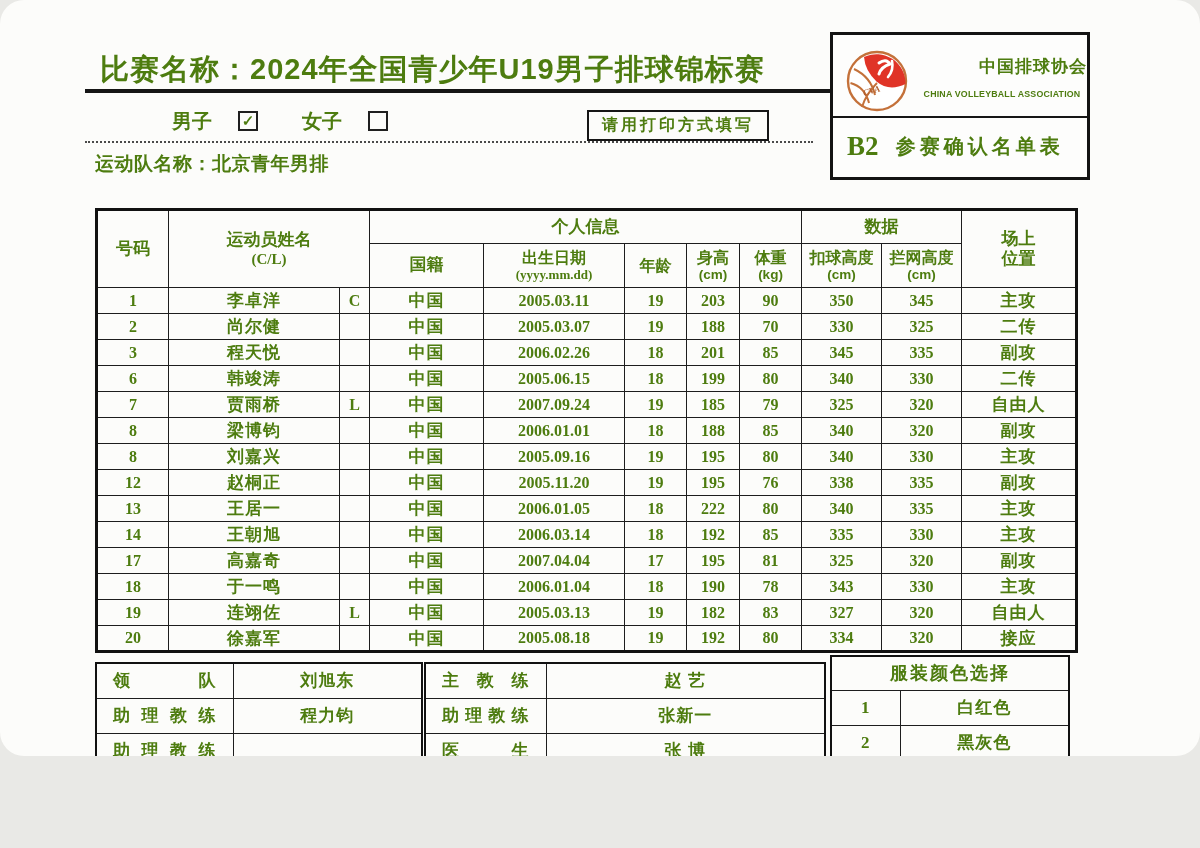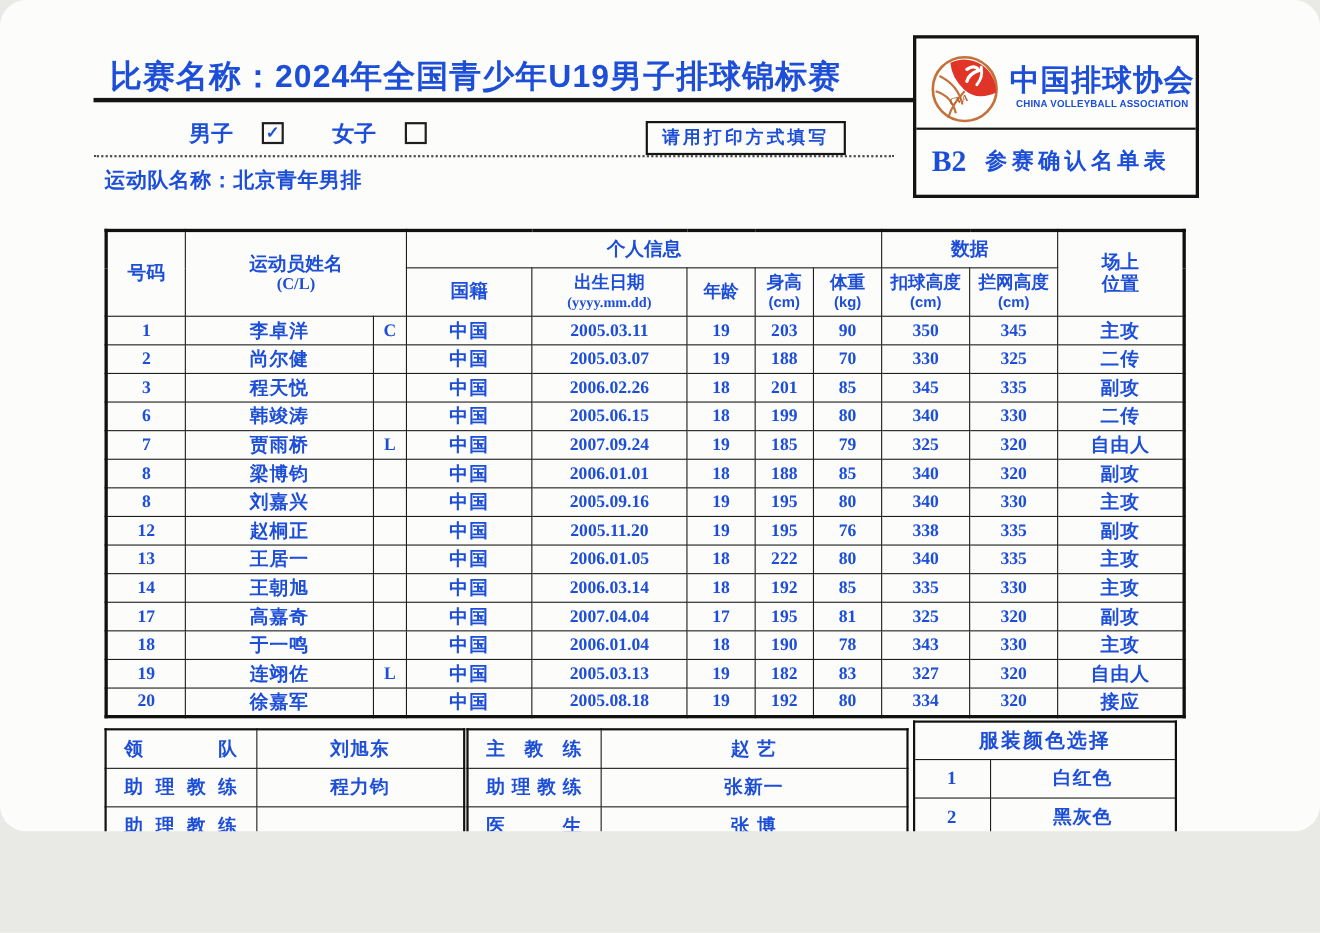--- a/index.html
+++ b/index.html
@@ -1,20 +1,20 @@
 <!DOCTYPE html>
 <html><head>
 <meta charset="utf-8">
 <style>
   * { margin: 0; padding: 0; box-sizing: border-box; }
   html, body { background: #e9e9e6; }
   .page {
     position: relative; width: 1200px; height: 756px;
     background: #fcfcfa; overflow: hidden;
-    font-family: "Liberation Sans", sans-serif; color: #1d4ed8; border-radius: 24px;
+    font-family: "Liberation Sans", sans-serif; color: #4d7c0f; border-radius: 24px;
   }
 
   
   .form-title {
     position: absolute; left: 100px; top: 50px;
     font-size: 29px; font-weight: 900; letter-spacing: 1px; white-space: nowrap;
   }
   .title-underline {
     position: absolute; left: 85px; top: 89px; width: 745px; height: 4px;
     background: #151515;
@@ -39,22 +39,22 @@
   .team-row { position: absolute; left: 95px; top: 151px; font-size: 19px; font-weight: 700;
     letter-spacing: .5px; white-space: nowrap; text-align: center; }
 
   
   .assoc-box {
     position: absolute; left: 830px; top: 32px; width: 260px; height: 148px;
     border: 3px solid #131313; background: #fdfdfc;
   }
   .assoc-logo { position: absolute; left: 11px; top: 13px; }
   .assoc-cn {
-    position: absolute; left: 84px; top: 20px; width: 170px; text-align: center;
-    font-family: "Liberation Serif", serif; font-size: 27px; font-weight: 900;
+    position: absolute; left: 84px; top: 20px; width: 170px; text-align: right;
+    font-family: "Liberation Serif", serif; font-size: 17px; font-weight: 900;
     letter-spacing: 1px; white-space: nowrap;
   }
   .assoc-en {
     position: absolute; left: 84px; top: 54px; width: 170px; text-align: center;
     font-size: 9.2px; font-weight: 700; letter-spacing: .2px; white-space: nowrap;
     transform: scaleX(.96); transform-origin: center;
   }
   .assoc-divider { position: absolute; left: 0; top: 81px; width: 100%; height: 2.4px; background: #161616; }
   .assoc-code-row {
     position: absolute; left: 14px; right: 6px; top: 96px; display: flex; align-items: center;

